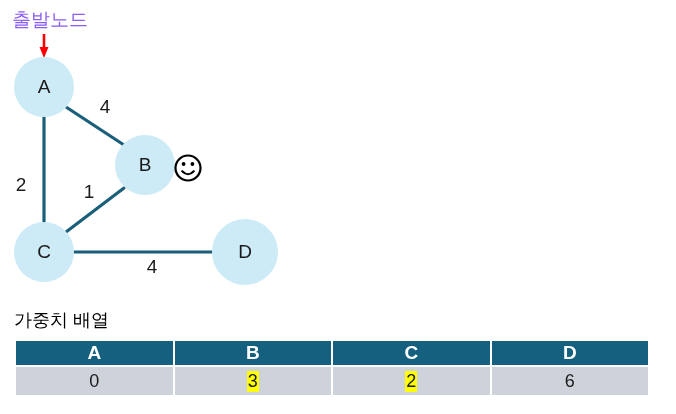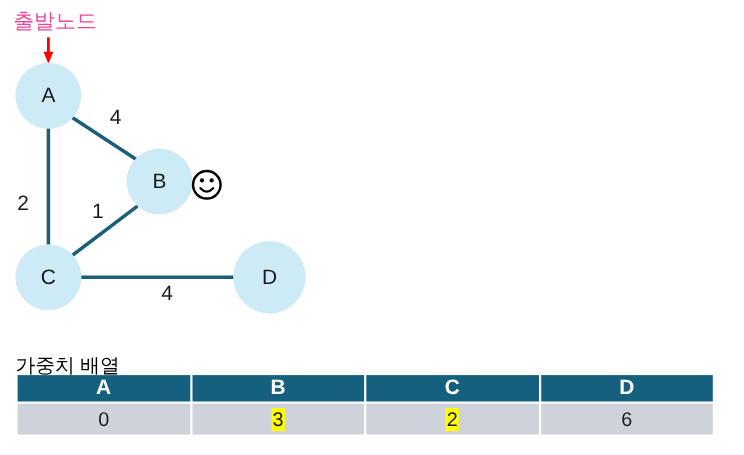--- a/index.html
+++ b/index.html
@@ -27,21 +27,21 @@
     left: 0; top: 0;
   }
 
   .source-label {
     position: absolute;
     left: 12px;
     top: 8px;
     font-size: 19px;
     line-height: 24px;
     letter-spacing: 0px;
-    color: #ec4899;
+    color: #8b5cf6;
     white-space: nowrap;
   }
 
   .node-label {
     font-family: "Liberation Sans", "DejaVu Sans", sans-serif;
     font-size: 19px;
     fill: #1a1a1a;
     text-anchor: middle;
     dominant-baseline: middle;
   }
@@ -55,21 +55,20 @@
 
   
   .table-caption {
     position: absolute;
     left: 14px;
     top: 309px;
     font-size: 18px;
     line-height: 22px;
     color: #000000;
     white-space: nowrap;
-    margin-top: 12px;
   }
 
   #weight-table {
     position: absolute;
     left: 14px;
     top: 339px;
     width: 636px;
     border-collapse: separate;
     border-spacing: 2px 2px;
     table-layout: fixed;

